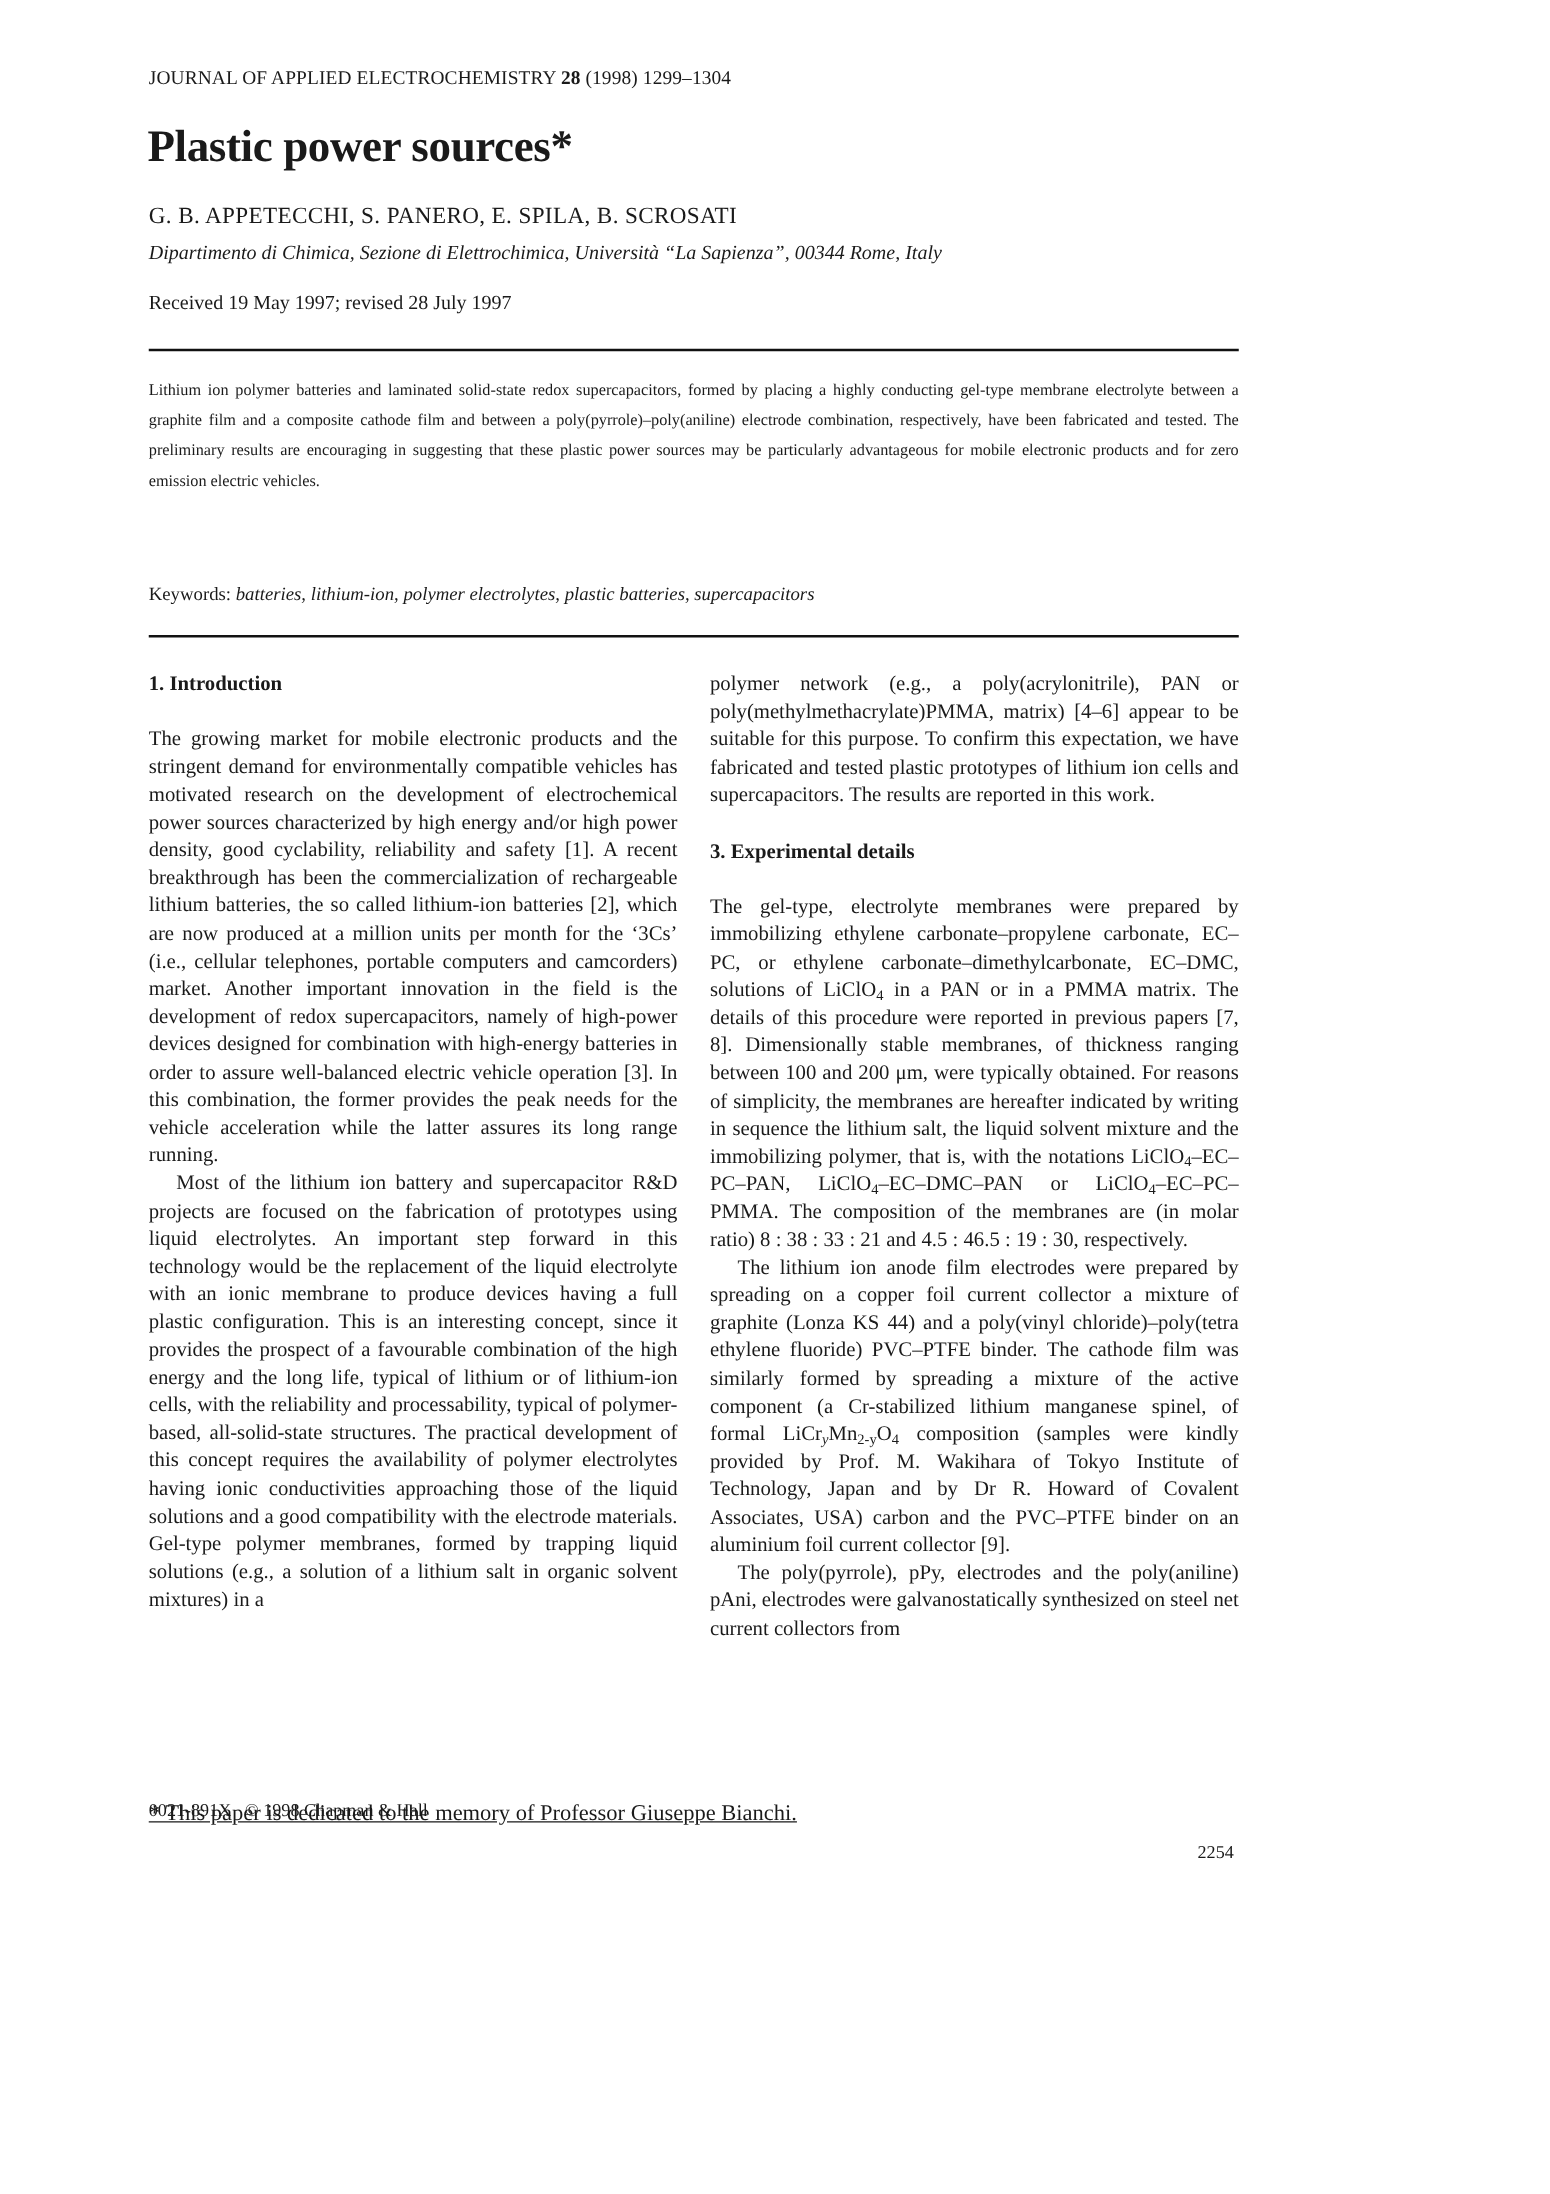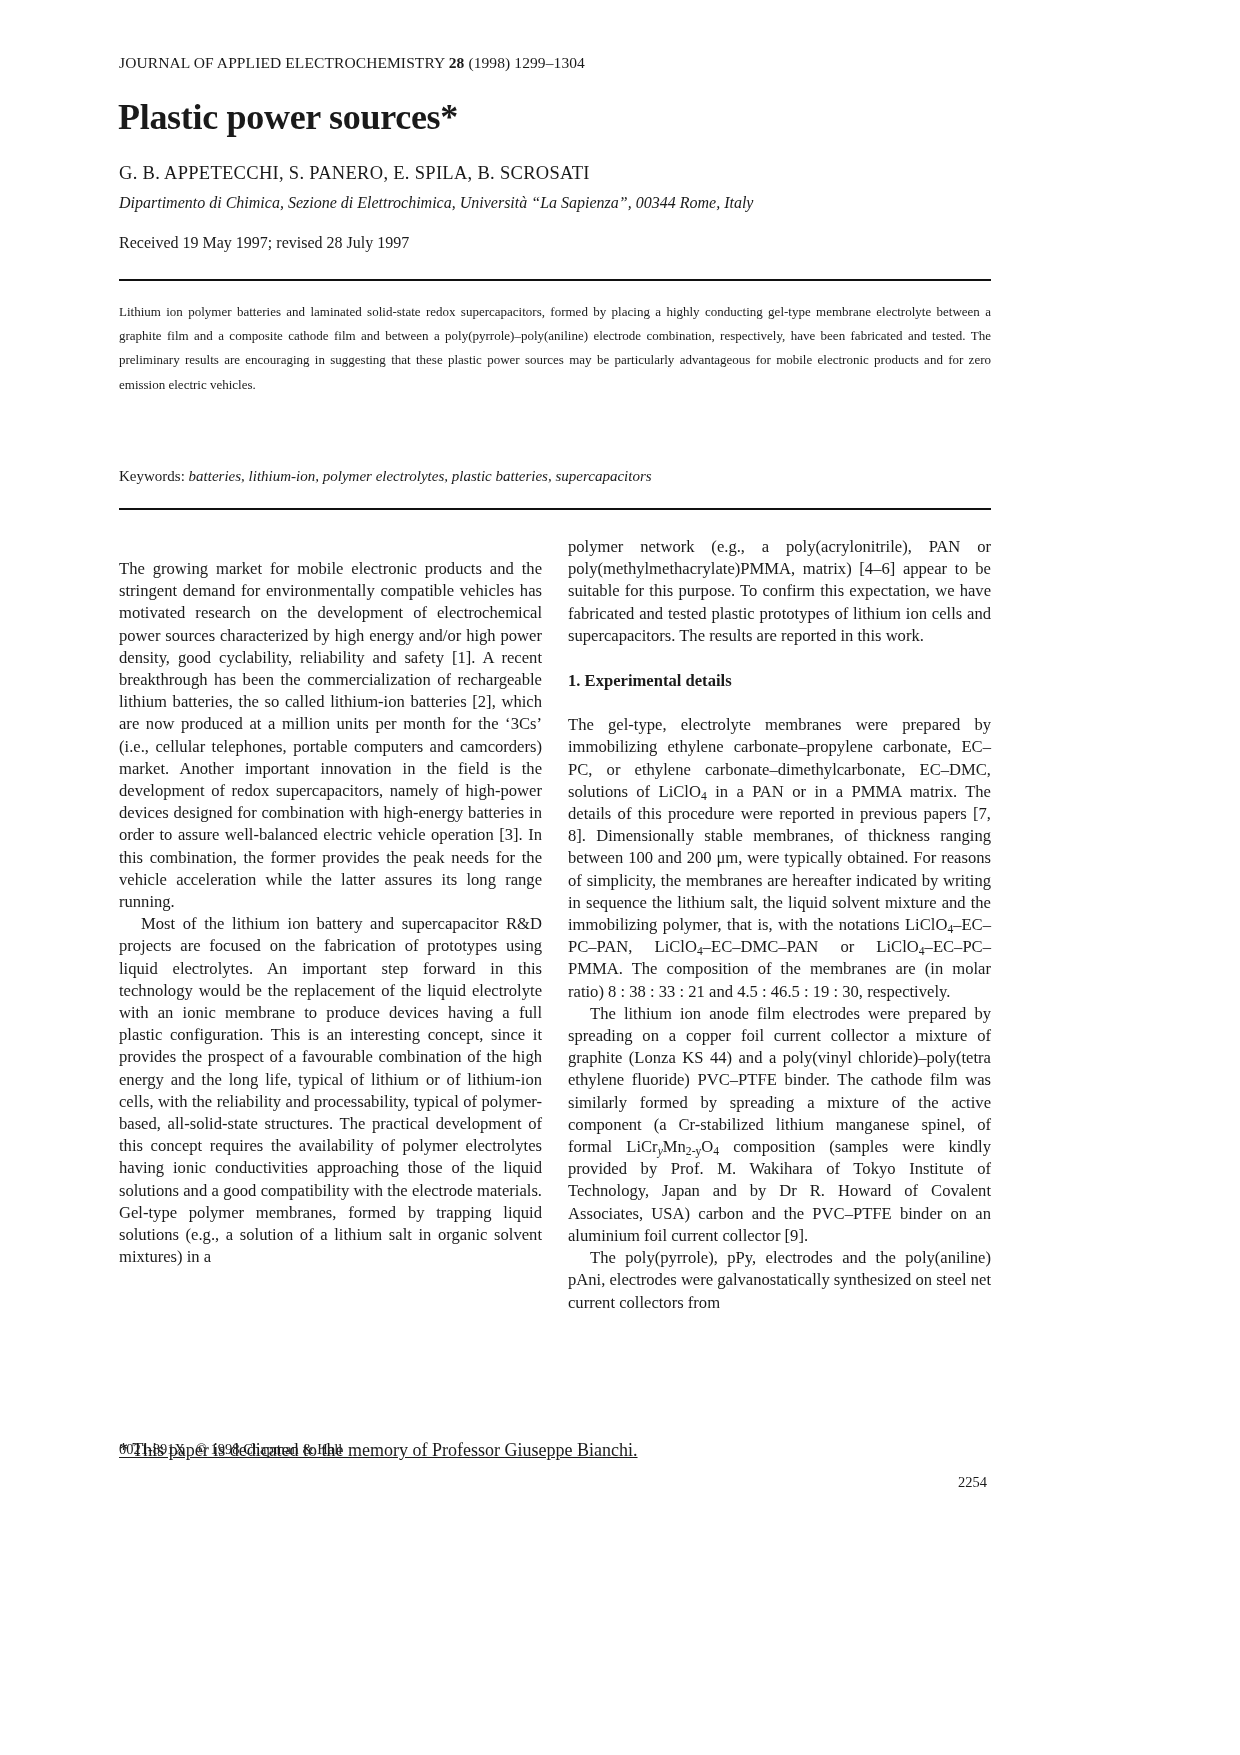--- a/index.html
+++ b/index.html
@@ -46,29 +46,30 @@
 
 <div class="abs abstract">Lithium ion polymer batteries and laminated solid-state redox supercapacitors, formed by placing a highly conducting gel-type membrane electrolyte between a graphite film and a composite cathode film and between a poly(pyrrole)–poly(aniline) electrode combination, respectively, have been fabricated and tested. The preliminary results are encouraging in suggesting that these plastic power sources may be particularly advantageous for mobile electronic products and for zero emission electric vehicles.</div>
 
 <div class="abs keywords">
   <span>Keywords: </span><i>batteries, lithium-ion, polymer electrolytes, plastic batteries, supercapacitors</i>
 </div>
 
 <div class="abs rule" style="top:508px"></div>
 
 <div class="abs col left">
+  <h2>1. Introduction</h2>
   <div class="gap-h"></div>
   <p>The growing market for mobile electronic products and the stringent demand for environmentally compatible vehicles has motivated research on the development of electrochemical power sources characterized by high energy and/or high power density, good cyclability, reliability and safety [1]. A recent breakthrough has been the commercialization of rechargeable lithium batteries, the so called lithium-ion batteries [2], which are now produced at a million units per month for the ‘3Cs’ (i.e., cellular telephones, portable computers and camcorders) market. Another important innovation in the field is the development of redox supercapacitors, namely of high-power devices designed for combination with high-energy batteries in order to assure well-balanced electric vehicle operation [3]. In this combination, the former provides the peak needs for the vehicle acceleration while the latter assures its long range running.</p>
   <p class="indent">Most of the lithium ion battery and supercapacitor R&amp;D projects are focused on the fabrication of prototypes using liquid electrolytes. An important step forward in this technology would be the replacement of the liquid electrolyte with an ionic membrane to produce devices having a full plastic configuration. This is an interesting concept, since it provides the prospect of a favourable combination of the high energy and the long life, typical of lithium or of lithium-ion cells, with the reliability and processability, typical of polymer-based, all-solid-state structures. The practical development of this concept requires the availability of polymer electrolytes having ionic conductivities approaching those of the liquid solutions and a good compatibility with the electrode materials. Gel-type polymer membranes, formed by trapping liquid solutions (e.g., a solution of a lithium salt in organic solvent mixtures) in a</p>
 </div>
 
 <div class="abs col right">
   <p>polymer network (e.g., a poly(acrylonitrile), PAN or poly(methylmethacrylate)PMMA, matrix) [4–6] appear to be suitable for this purpose. To confirm this expectation, we have fabricated and tested plastic prototypes of lithium ion cells and supercapacitors. The results are reported in this work.</p>
   <div class="gap-sec"></div>
-  <h2>1. Experimental details</h2>
+  <h2>3. Experimental details</h2>
   <div class="gap-h"></div>
   <p><span>The gel-type, electrolyte membranes were prepared by immobilizing ethylene carbonate–propylene carbonate, EC–PC, or ethylene carbonate–dimethylcarbonate, EC–DMC, solutions of LiClO</span><sub>4</sub><span> in a PAN or in a PMMA matrix. The details of this procedure were reported in previous papers [7, 8]. Dimensionally stable membranes, of thickness ranging between 100 and 200 μm, were typically obtained. For reasons of simplicity, the membranes are hereafter indicated by writing in sequence the lithium salt, the liquid solvent mixture and the immobilizing polymer, that is, with the notations LiClO</span><sub>4</sub><span>–EC–PC–PAN, LiClO</span><sub>4</sub><span>–EC–DMC–PAN or LiClO</span><sub>4</sub><span>–EC–PC–PMMA. The composition of the membranes are (in molar ratio) 8 : 38 : 33 : 21 and 4.5 : 46.5 : 19 : 30, respectively.</span></p>
   <p class="indent"><span>The lithium ion anode film electrodes were prepared by spreading on a copper foil current collector a mixture of graphite (Lonza KS 44) and a poly(vinyl chloride)–poly(tetra ethylene fluoride) PVC–PTFE binder. The cathode film was similarly formed by spreading a mixture of the active component (a Cr-stabilized lithium manganese spinel, of formal LiCr</span><sub><i>y</i></sub><span>Mn</span><sub>2-y</sub><span>O</span><sub>4</sub><span> composition (samples were kindly provided by Prof. M. Wakihara of Tokyo Institute of Technology, Japan and by Dr R. Howard of Covalent Associates, USA) carbon and the PVC–PTFE binder on an aluminium foil current collector [9].</span></p>
   <p class="indent">The poly(pyrrole), pPy, electrodes and the poly(aniline) pAni, electrodes were galvanostatically synthesized on steel net current collectors from</p>
 </div>
 
 <div class="abs footnote">* This paper is dedicated to the memory of Professor Giuseppe Bianchi.</div>
 <div class="abs footer-left" style="white-space:pre">0021-891X   © 1998 Chapman &amp; Hall</div>
 <div class="abs footer-right">2254</div>
 

